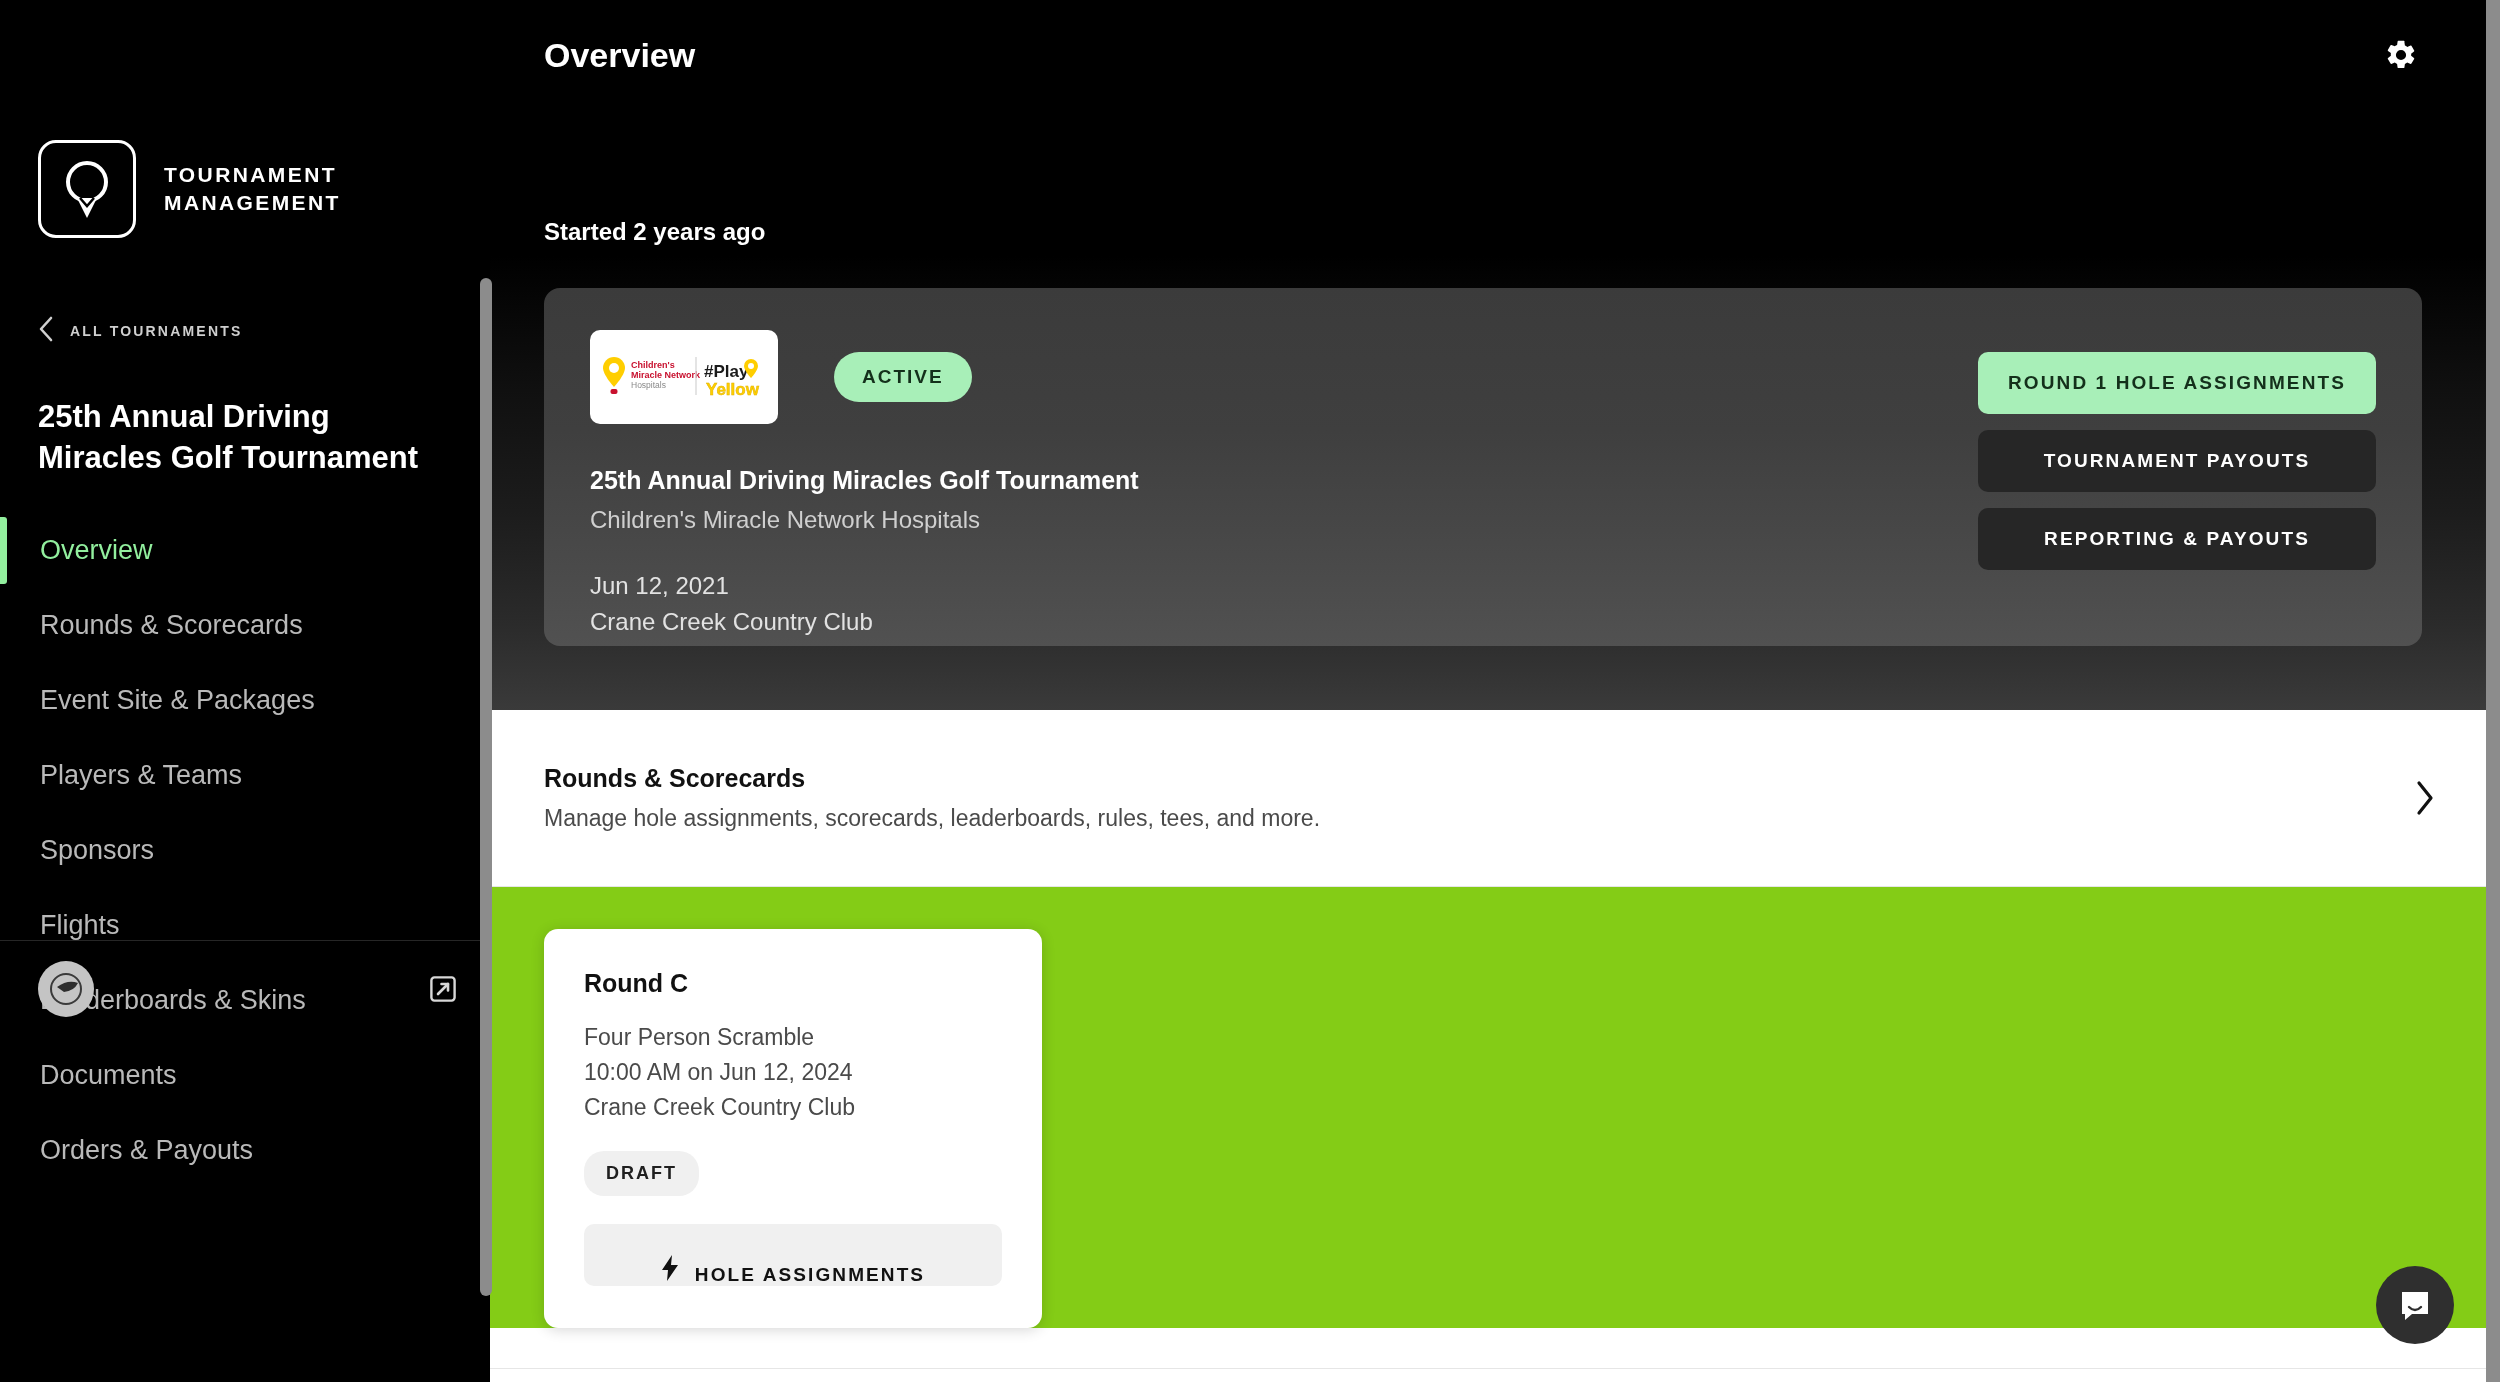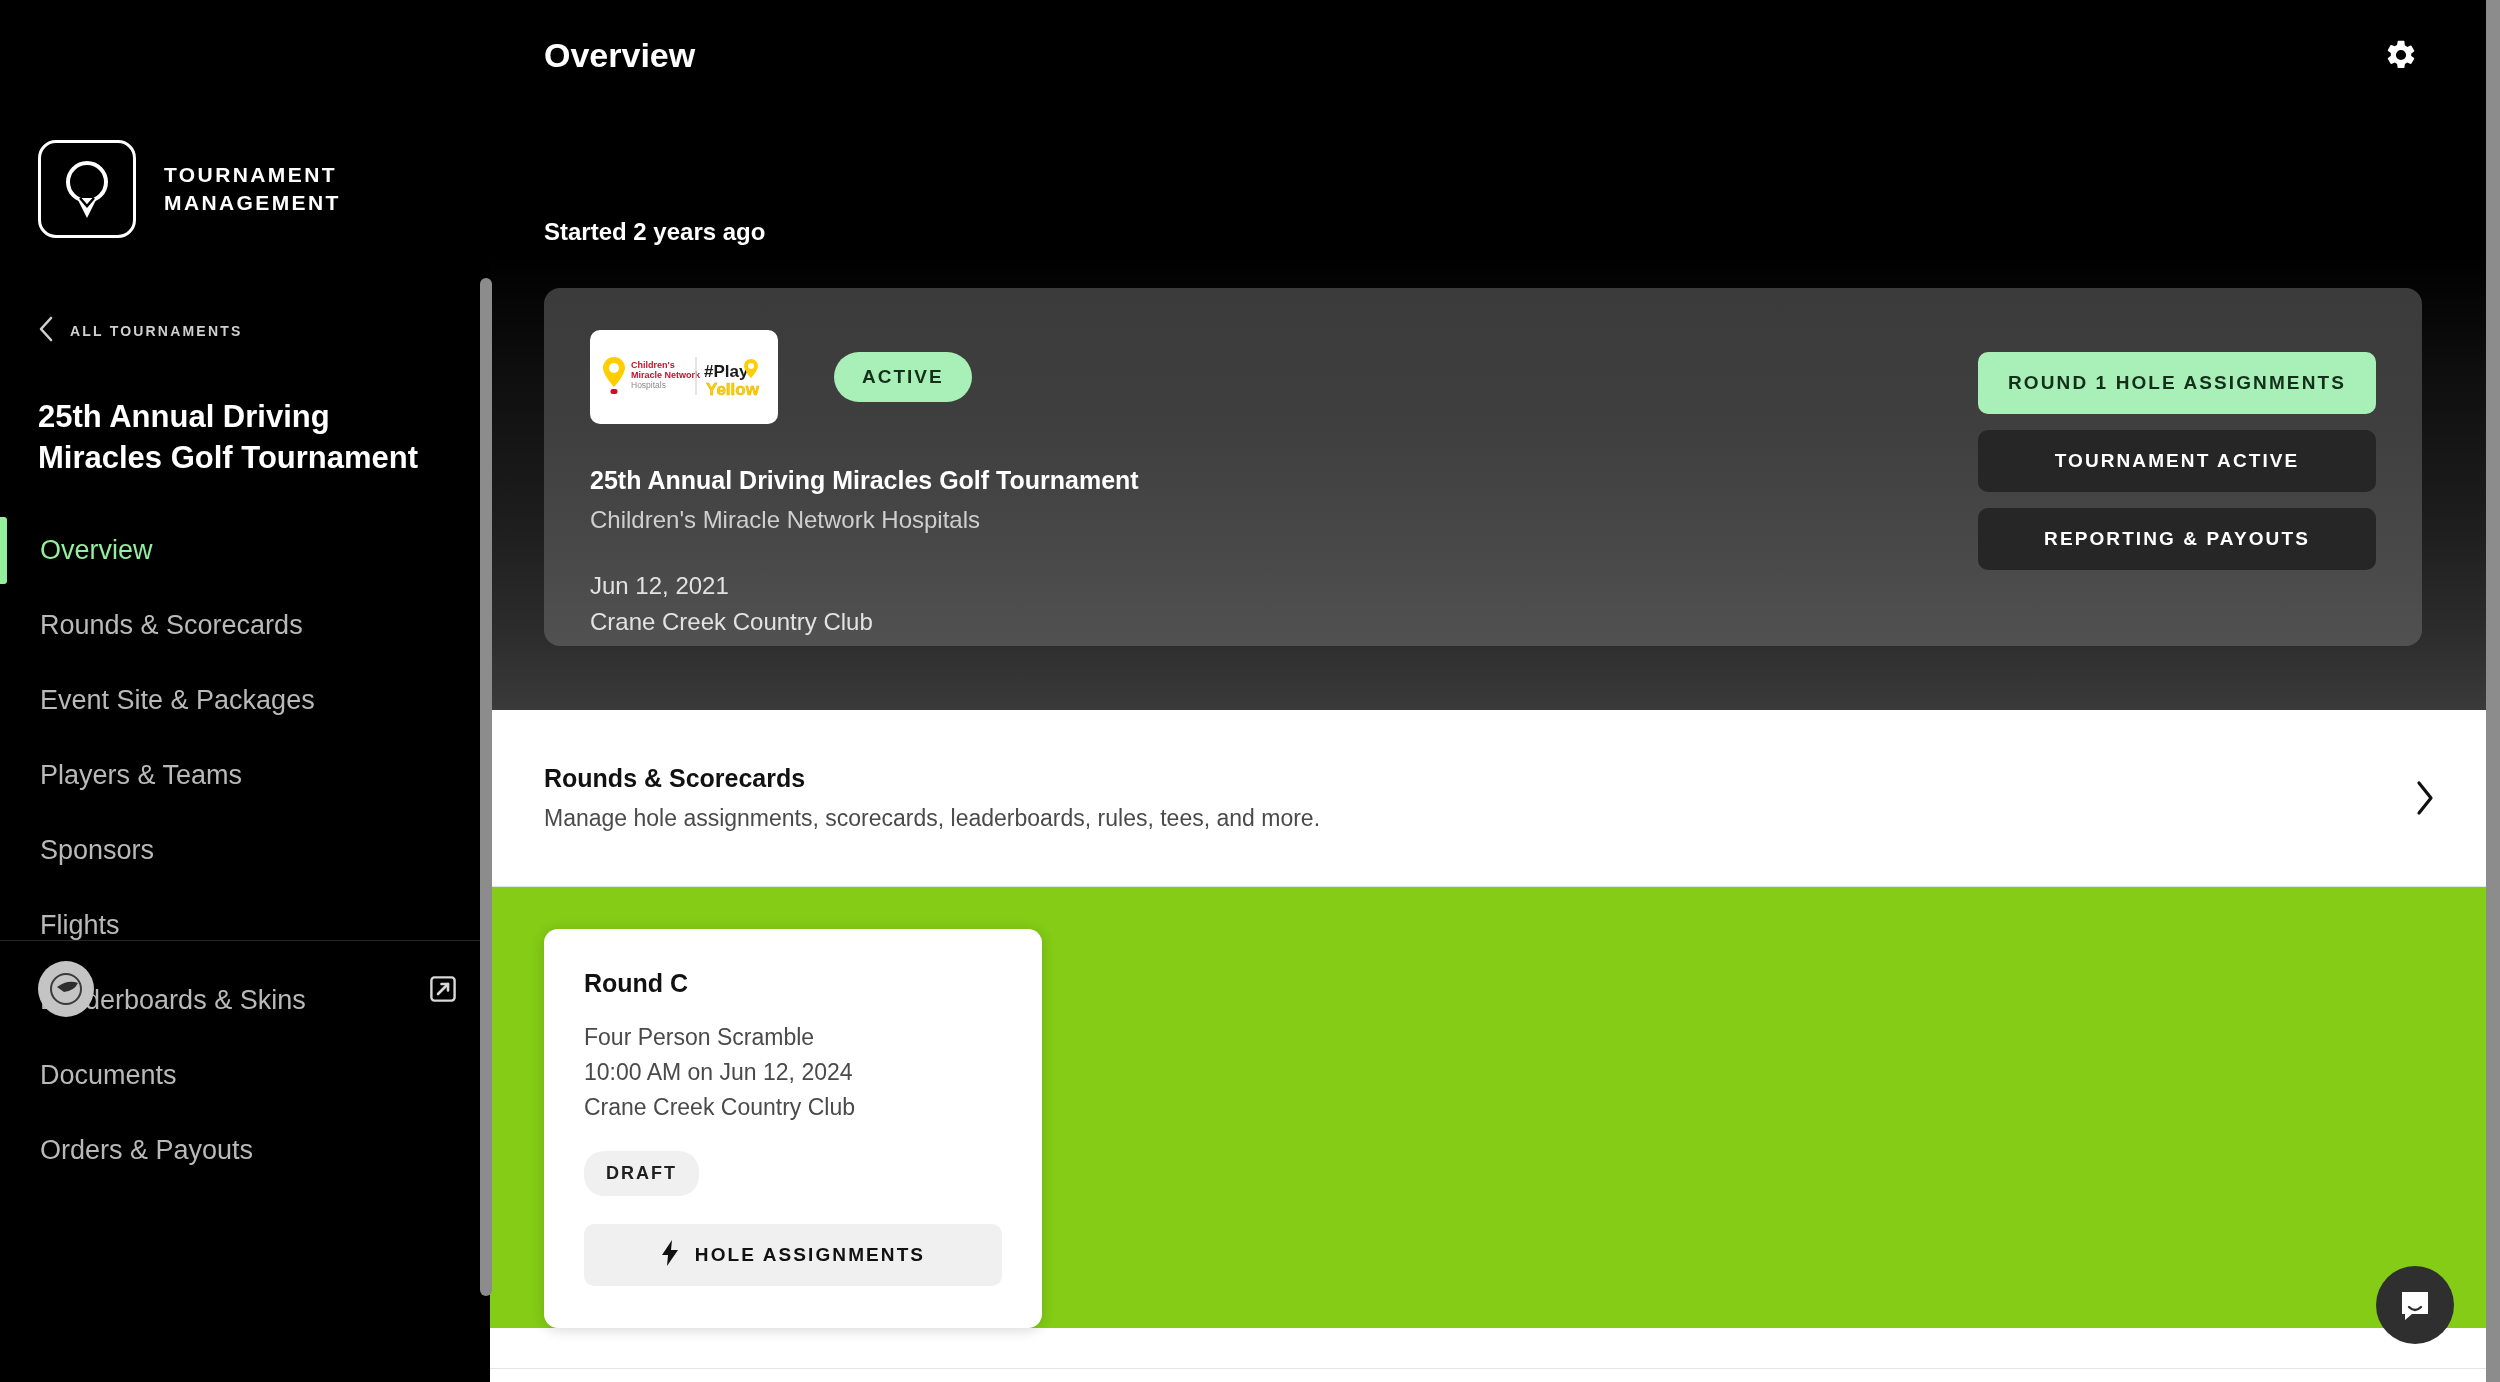--- a/index.html
+++ b/index.html
@@ -146,21 +146,21 @@
   .round-line.first { padding-top: 26px; }
   .badge-draft {
     display: inline-block; margin-top: 30px;
     background: #f0f0f0; color: #202020;
     font-size: 18px; font-weight: 700; letter-spacing: 2px;
     border-radius: 20px; padding: 12px 22px;
   }
   .hole-btn {
     margin-top: 28px; width: 418px; height: 62px;
     background: #f0f0f0; border: none; border-radius: 10px;
-    display: flex; align-items: center; justify-content: center; gap: 16px;
+    display: flex; align-items: flex-end; justify-content: center; gap: 16px;
     font-family: "Liberation Sans", sans-serif;
     font-size: 19px; font-weight: 700; letter-spacing: 2.1px; color: #111;
     cursor: pointer;
   }
   .next-section { padding: 46px 54px 0 54px; border-top: 1px solid #e6e6e6; margin-top: 40px; }
 
   
   .page-scroll {
     position: absolute; right: 0; top: 0; width: 14px; height: 1382px;
     background: #8c8c8c; z-index: 30;
@@ -289,21 +289,21 @@
             <div class="badge-active">ACTIVE</div>
           </div>
           <div class="tcard-name">25th Annual Driving Miracles Golf Tournament</div>
           <div class="tcard-org">Children's Miracle Network Hospitals</div>
           <div class="tcard-date">Jun 12, 2021</div>
           <div class="tcard-venue">Crane Creek Country Club</div>
         </div>
 
         <div class="tcard-actions">
           <button class="act-btn primary">ROUND 1 HOLE ASSIGNMENTS</button>
-          <button class="act-btn secondary">TOURNAMENT ACTIVE</button>
+          <button class="act-btn secondary">TOURNAMENT PAYOUTS</button>
           <button class="act-btn secondary">REPORTING &amp; PAYOUTS</button>
         </div>
       </div>
     </section>
 
     <section class="sheet">
       <div class="section-row">
         <div>
           <div class="section-head">Rounds &amp; Scorecards</div>
           <div class="section-sub">Manage hole assignments, scorecards, leaderboards, rules, tees, and more.</div>

